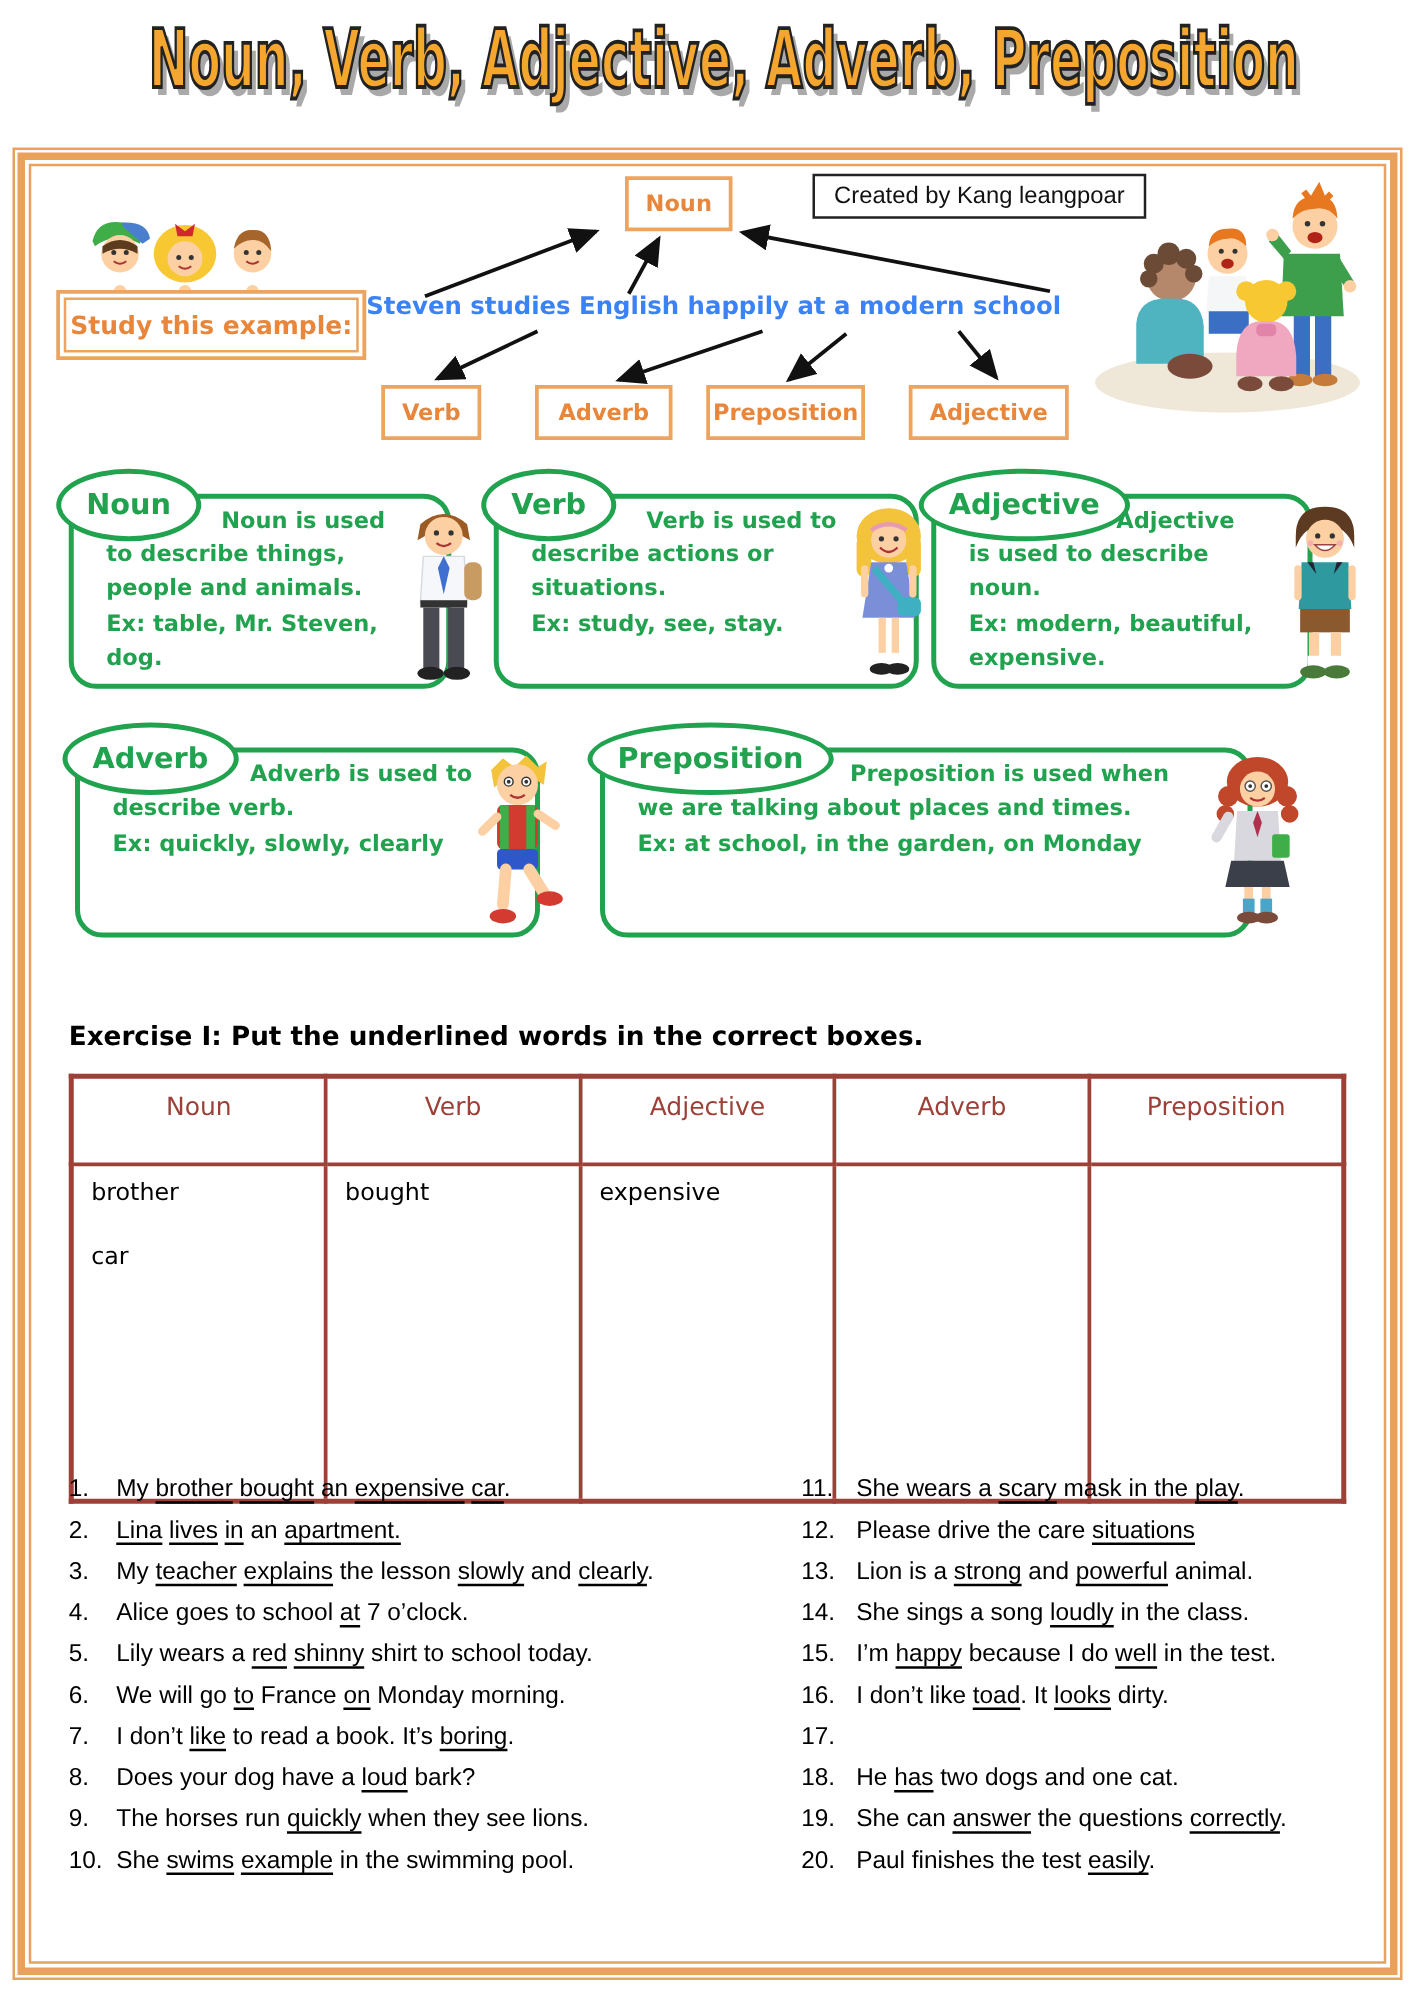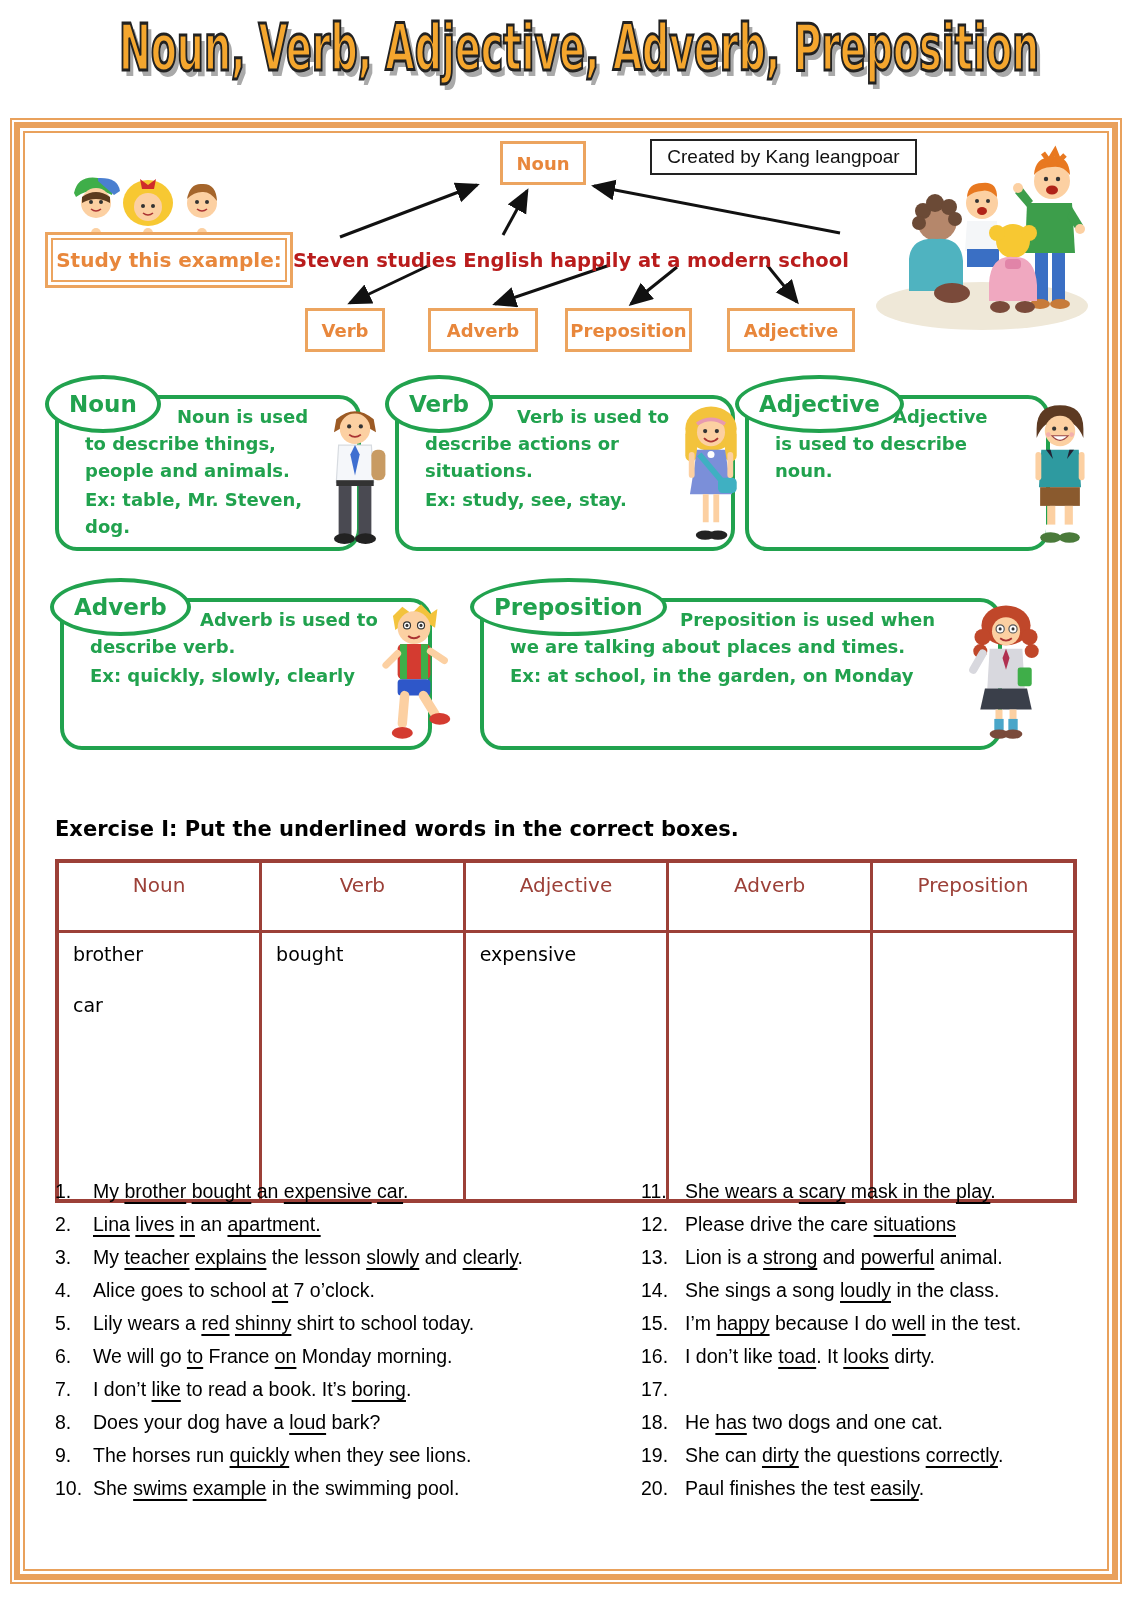--- a/index.html
+++ b/index.html
@@ -33,22 +33,22 @@
   .verb-term{left:280px;top:175px;width:80px;height:44px;}
   .adverb-term{left:403px;top:175px;width:110px;height:44px;}
   .preposition-term{left:540px;top:175px;width:127px;height:44px;}
   .adjective-term{left:702px;top:175px;width:128px;height:44px;}
   .credit-box{
     position:absolute;left:625px;top:6px;width:267px;height:36px;box-sizing:border-box;
     border:2px solid #222;background:#fff;display:flex;align-items:center;justify-content:center;
     font-family:"Liberation Sans",sans-serif;font-size:19px;color:#111;z-index:2;
   }
   .diagram-sentence{
-    position:absolute;left:268px;top:116px;white-space:nowrap;
-    font-weight:bold;font-size:19.5px;color:#b91c1c;z-index:2;
+    position:absolute;left:268px;top:100px;white-space:nowrap;
+    font-weight:bold;font-size:19.5px;color:#3b82f6;z-index:2;
   }
   .study-box{
     position:absolute;left:20px;top:99px;width:248px;height:56px;box-sizing:border-box;
     border:3px solid #eca45f;background:#fff;z-index:1;
     box-shadow:inset 0 0 0 3px #fff, inset 0 0 0 5px #eca45f;
     display:flex;align-items:center;justify-content:center;
     color:#e8873c;font-weight:bold;font-size:20px;
   }
   .kids-left{position:absolute;left:35px;top:38px;z-index:0;}
   .kids-right{position:absolute;left:842px;top:8px;z-index:0;}
@@ -264,20 +264,21 @@
         <rect x="24" y="102" width="7" height="8" fill="#fff"></rect>
         <rect x="33" y="102" width="7" height="8" fill="#fff"></rect>
         <ellipse cx="27" cy="113" rx="8" ry="4" fill="#222"></ellipse>
         <ellipse cx="38" cy="113" rx="8" ry="4" fill="#222"></ellipse>
       </svg>
     </div>
 
     <div class="def-box adj-def">
       <div class="def-oval">Adjective</div>
       <p class="def-text">Adjective is used to describe noun.</p>
+      <p class="def-ex">Ex: modern, beautiful, expensive.</p>
       <svg class="def-char" viewBox="0 0 64 130">
         <path d="M12 22 Q12 2 32 2 Q52 2 52 22 L52 30 Q46 14 32 15 Q18 14 12 30 Z" fill="#5d3a22"></path>
         <circle cx="32" cy="24" r="13" fill="#fcd0a2"></circle>
         <circle cx="27" cy="22" r="1.8" fill="#333"></circle>
               <circle cx="37" cy="22" r="1.8" fill="#333"></circle>
         <circle cx="22" cy="27" r="2" fill="#f3b0ae"></circle>
               <circle cx="42" cy="27" r="2" fill="#f3b0ae"></circle>
         <path d="M25 28 Q32 36 39 28 Z" fill="#fff" stroke="#944" stroke-width="1"></path>
         <path d="M16 40 L48 40 L50 72 L14 72 Z" fill="#2e9aa0"></path>
         <path d="M20 40 L26 48 L24 40 Z" fill="#223"></path>
@@ -453,21 +454,21 @@
             </div>
             <div class="sent-line">
               <span class="sent-num">17.</span>
             </div>
             <div class="sent-line">
               <span class="sent-num">18.</span>
               <span class="sent-text">He <u>has</u> two dogs and one cat.</span>
             </div>
             <div class="sent-line">
               <span class="sent-num">19.</span>
-              <span class="sent-text">She can <u>dirty</u> the questions <u>correctly</u>.</span>
+              <span class="sent-text">She can <u>answer</u> the questions <u>correctly</u>.</span>
             </div>
             <div class="sent-line">
               <span class="sent-num">20.</span>
               <span class="sent-text">Paul finishes the test <u>easily</u>.</span>
             </div>
           </div>
   </div>
 
 </div>
 </div>

